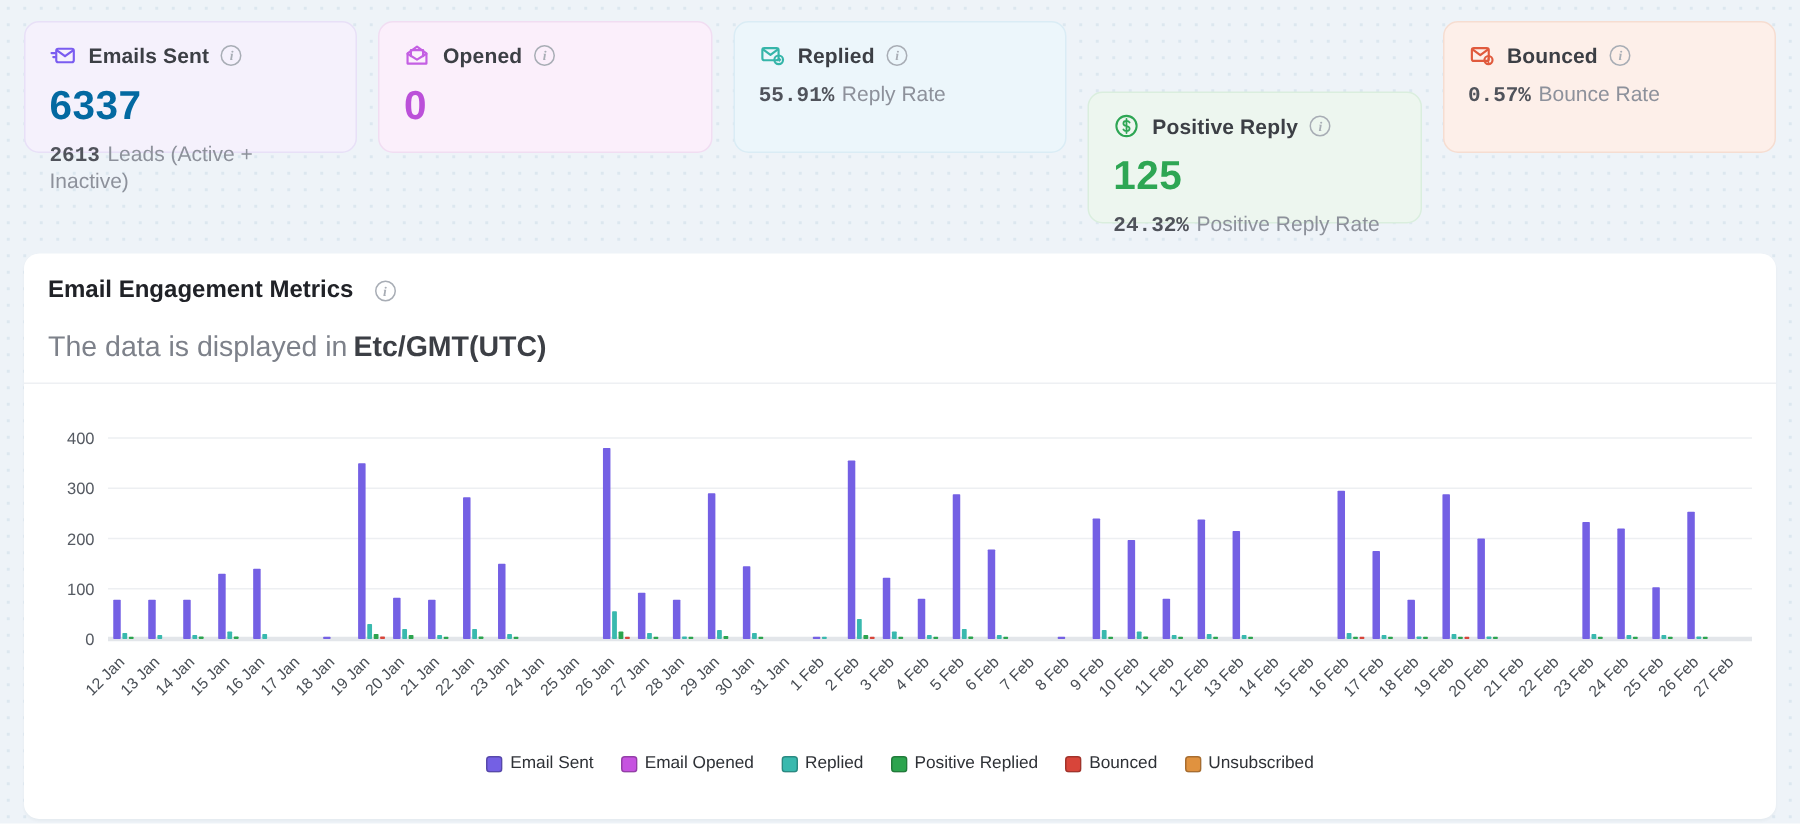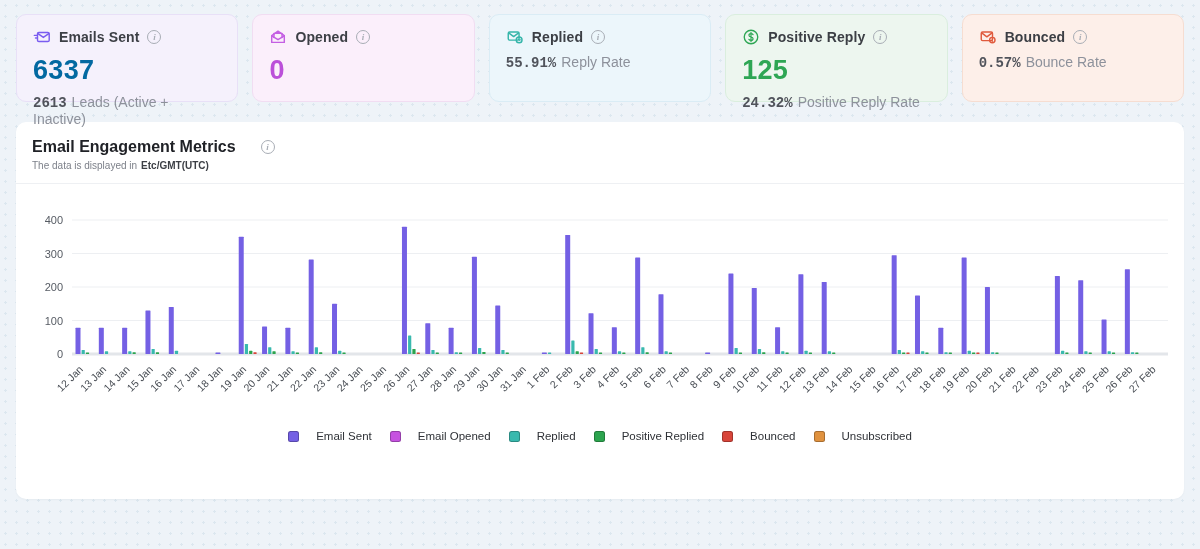--- a/index.html
+++ b/index.html
@@ -40,29 +40,29 @@
   
   .panel {
     margin-top:20px;
     background:#ffffff;
     border-radius:10px;
     height:377px;
     box-shadow:0 1px 2px rgba(30,40,60,.04);
     overflow:hidden;
   }
   .panel-head { padding:16px 18px 12px 16px; border-bottom:1px solid #eef0f3; }
-  .panel-title-row { display:flex; align-items:center; gap:25px; }
+  .panel-title-row { display:flex; align-items:center; gap:14px; }
   .panel-title { font-size:16px; font-weight:700; color:#202227; }
-  .panel-sub { margin-top:4px; font-size:10px; color:#7d818a; }
+  .panel-sub { margin-top:18px; font-size:19px; color:#7d818a; }
   .panel-sub b { color:#3c3f45; font-weight:700; margin-left:4px; }
   .chart-wrap { padding:24px 4px 0 6px; }
   svg text { font-family:"Liberation Sans", sans-serif; }
 
   .legend { display:flex; justify-content:center; gap:18px; margin-top:10px; }
-  .legend-item { display:flex; align-items:center; gap:17px; font-size:11.5px; color:#2e3136; }
+  .legend-item { display:flex; align-items:center; gap:5px; font-size:11.5px; color:#2e3136; }
   .legend-swatch { width:11px; height:11px; border-radius:2.5px; border:1px solid rgba(0,0,0,.25); }
 </style>
 </head>
 <body>
 
 <div class="page">
 
   <div class="cards-row">
 
     <div class="card" style="background: rgb(245, 241, 252); border-color: rgb(232, 224, 247);">
@@ -109,21 +109,21 @@
           </svg>
         </span>
         <span class="card-label">Replied</span>
         <span class="info-icon">i</span>
       </div>
       <div class="card-sub">
         <b>55.91%</b><span>Reply Rate</span>
       </div>
     </div>
 
-    <div class="card" style="background: rgb(237, 246, 239); border-color: rgb(218, 238, 222);">
+    <div class="card" style="background: rgb(237, 246, 239); border-color: rgb(218, 238, 222); margin-top: 47px;">
       <div class="card-head">
         <span class="card-icon">
           <svg viewBox="0 0 20 20" fill="none" stroke="#2ea654" stroke-width="1.5" stroke-linecap="round">
             <circle cx="10" cy="10" r="7.5"></circle>
             <path d="M12.3 7.4c-.5-.8-1.3-1.2-2.3-1.2-1.3 0-2.3.7-2.3 1.9s1 1.6 2.3 1.9c1.3.3 2.3.7 2.3 1.9s-1 1.9-2.3 1.9c-1 0-1.8-.4-2.3-1.2M10 4.8v10.4" stroke-width="1.3"></path>
           </svg>
         </span>
         <span class="card-label">Positive Reply</span>
         <span class="info-icon">i</span>
       </div>

